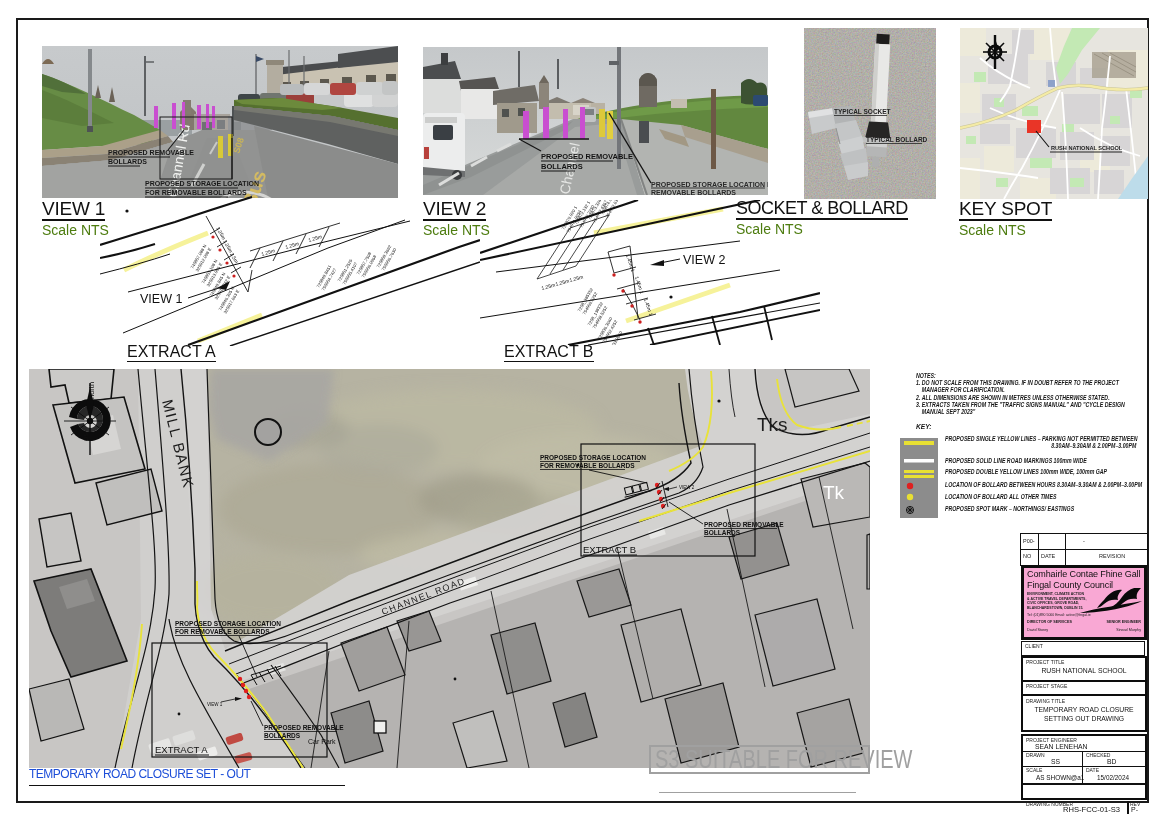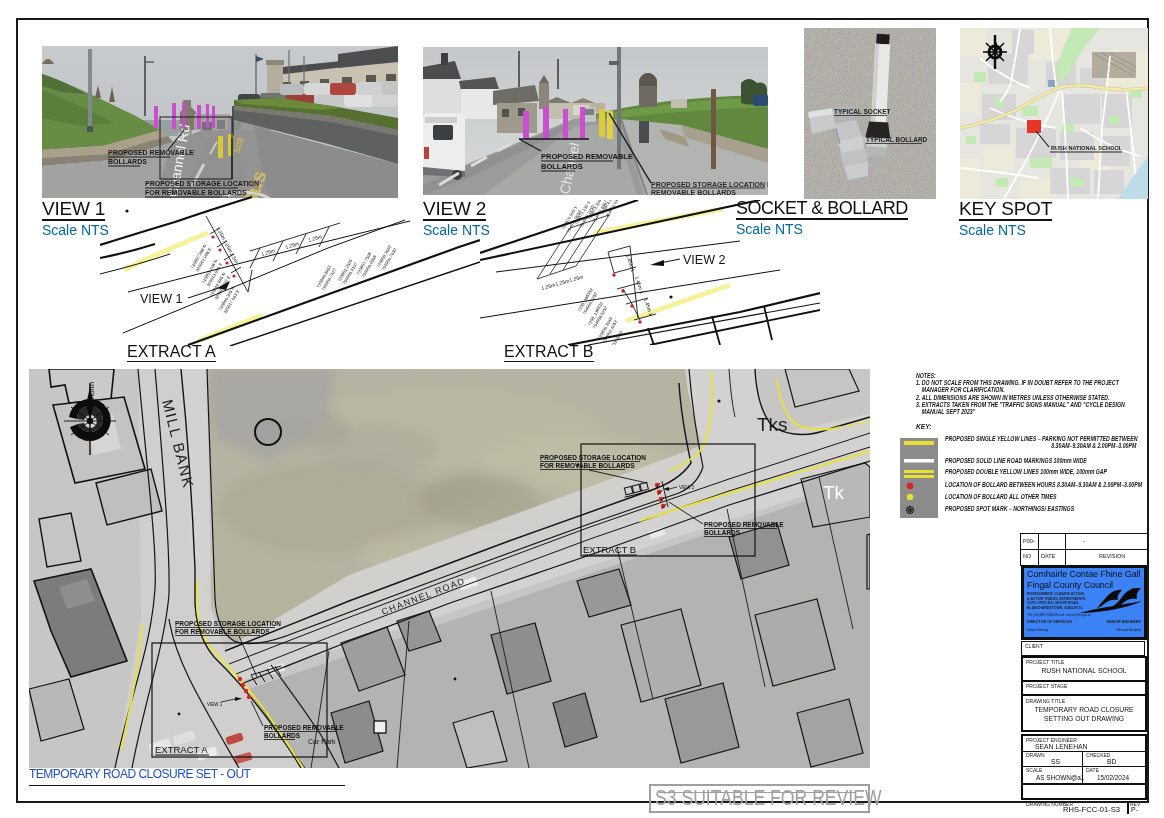--- a/index.html
+++ b/index.html
@@ -1,20 +1,20 @@
 <!DOCTYPE html>
 <html><head>
 <meta charset="utf-8">
 <style>
 html,body{margin:0;padding:0;}
 body{width:1164px;height:818px;background:#fff;font-family:"Liberation Sans",sans-serif;position:relative;overflow:hidden;}
 .abs{position:absolute;}
 #border{left:16px;top:18px;width:1129px;height:781px;border:2px solid #1a1a1a;}
 .ptitle{font-size:19px;color:#111;border-bottom:2px solid #111;display:inline-block;line-height:1.02;padding-bottom:1px;letter-spacing:-0.2px;}
-.pscale{font-size:14px;color:#0369a1;}
+.pscale{font-size:14px;color:#4d7c0f;}
 .etitle{font-size:16px;color:#111;border-bottom:1.5px solid #111;display:inline-block;line-height:1.1;}
 .cad{font-weight:bold;color:#161616;transform-origin:0 0;}
 </style>
 </head>
 <body>
 <div class="abs" id="border"></div>
 
 <svg class="abs" style="left:42px;top:46px;" width="356" height="152" viewBox="0 0 356 152">
 <defs>
 <linearGradient id="sky1" x1="0" y1="0" x2="0" y2="1">
@@ -752,21 +752,21 @@
 <circle cx="549" cy="96" r="1.4" fill="#111"></circle>
 <circle cx="426" cy="310" r="1.4" fill="#111"></circle>
 <circle cx="150" cy="345" r="1.4" fill="#111"></circle>
 </g>
 </svg>
 
 <div class="abs" style="left:29px;top:767px;font-size:12px;color:#1d4ed8;letter-spacing:-0.5px;">TEMPORARY ROAD CLOSURE SET - OUT</div>
 <div class="abs" style="left:29px;top:785px;width:316px;border-top:1.5px solid #111;"></div>
 <div class="abs" style="left:29px;top:817px;font-size:12px;color:#111;">Scale 1:250</div>
 
-<div class="abs" style="left:649px;top:784px;width:217px;height:25px;border:2px solid #a0a0a0;color:#a0a0a0;font-size:22px;line-height:24px;white-space:nowrap;"><span style="display:inline-block;transform:scale(0.8,1);transform-origin:0 50%;padding-left:5px;">S3 SUITABLE FOR REVIEW</span></div>
+<div class="abs" style="left:649px;top:745px;width:217px;height:25px;border:2px solid #a0a0a0;color:#a0a0a0;font-size:25px;line-height:24px;white-space:nowrap;"><span style="display:inline-block;transform:scale(0.8,1);transform-origin:0 50%;padding-left:5px;">S3 SUITABLE FOR REVIEW</span></div>
 <div class="abs" style="left:659px;top:792px;width:197px;border-top:1.5px solid #a0a0a0;"></div>
 
 <div class="abs cad" style="left:916px;top:372px;font-size:6.4px;line-height:1.13;white-space:nowrap;font-style:italic;transform:scale(0.82,1);">
 NOTES:<br>
 1.&nbsp;DO&nbsp;NOT&nbsp;SCALE&nbsp;FROM&nbsp;THIS&nbsp;DRAWING.&nbsp;IF&nbsp;IN&nbsp;DOUBT&nbsp;REFER&nbsp;TO&nbsp;THE&nbsp;PROJECT<br>
 &nbsp;&nbsp;&nbsp;&nbsp;MANAGER&nbsp;FOR&nbsp;CLARIFICATION.<br>
 2.&nbsp;ALL&nbsp;DIMENSIONS&nbsp;ARE&nbsp;SHOWN&nbsp;IN&nbsp;METRES&nbsp;UNLESS&nbsp;OTHERWISE&nbsp;STATED.<br>
 3.&nbsp;EXTRACTS&nbsp;TAKEN&nbsp;FROM&nbsp;THE&nbsp;"TRAFFIC&nbsp;SIGNS&nbsp;MANUAL"&nbsp;AND&nbsp;"CYCLE&nbsp;DESIGN<br>
 &nbsp;&nbsp;&nbsp;&nbsp;MANUAL&nbsp;SEPT&nbsp;2023"
 </div>
@@ -804,21 +804,21 @@
   </div>
   <div style="position:absolute;left:0;top:16px;width:100%;height:14px;">
     <span style="position:absolute;left:2px;top:3px;">NO</span>
     <span style="position:absolute;left:20px;top:3px;">DATE</span>
     <span style="position:absolute;left:78px;top:3px;">REVISION</span>
   </div>
   <div style="position:absolute;left:17px;top:0;width:0;height:31px;border-left:1px solid #111;"></div>
   <div style="position:absolute;left:44px;top:0;width:0;height:31px;border-left:1px solid #111;"></div>
 </div>
 
-<div class="abs" style="left:1021px;top:565px;width:120px;height:69px;border:3px solid #0d0d0d;background:#3b82f6;">
+<div class="abs" style="left:1021px;top:565px;width:120px;height:69px;border:3px solid #0d0d0d;background:#f9a8d4;">
   <div style="position:absolute;left:3px;top:1px;font-size:9px;color:#111;line-height:1.2;letter-spacing:-0.1px;">Comhairle&nbsp;Contae&nbsp;Fhine&nbsp;Gall<br>Fingal&nbsp;County&nbsp;Council</div>
   <div style="position:absolute;left:3px;top:24px;font-size:3.5px;font-weight:bold;color:#222;line-height:1.35;">ENVIRONMENT,&nbsp;CLIMATE&nbsp;ACTION<br>&amp;&nbsp;ACTIVE&nbsp;TRAVEL&nbsp;DEPARTMENTS,<br>CIVIC&nbsp;OFFICES,&nbsp;GROVE&nbsp;ROAD,<br>BLANCHARDSTOWN,&nbsp;DUBLIN&nbsp;15.</div>
   <div style="position:absolute;left:3px;top:45px;font-size:3.5px;color:#222;">Tel:&nbsp;(01)890&nbsp;5000&nbsp;Email:&nbsp;active@fingal.ie</div>
   <svg style="position:absolute;left:56px;top:20px;" width="64" height="28" viewBox="0 0 64 28">
     <path d="M24 12 C29 5 36 1 42 2 C38 6 37 9 38 12 C33 11 28 12 24 16 C22 18 20 19 17 20 C20 16 22 14 24 12 Z" fill="#0a0a0a"></path>
     <path d="M42 9 C47 2 55 -2 61 0 C57 4 56 7 57 11 C52 10 47 11 43 15 C39 19 34 21 28 21 C34 18 39 14 42 9 Z" fill="#0a0a0a"></path>
     <path d="M0 25 C16 20 42 17 62 13 C46 21 16 25 0 25 Z" fill="#0a0a0a"></path>
   </svg>
   <div style="position:absolute;left:3px;top:52px;width:114px;font-size:3.7px;font-weight:bold;color:#222;">DIRECTOR&nbsp;OF&nbsp;SERVICES<span style="float:right;">SENIOR&nbsp;ENGINEER</span></div>
   <div style="position:absolute;left:3px;top:60px;width:114px;font-size:3.7px;color:#222;">David&nbsp;Storey<span style="float:right;">Sinead&nbsp;Murphy</span></div>

